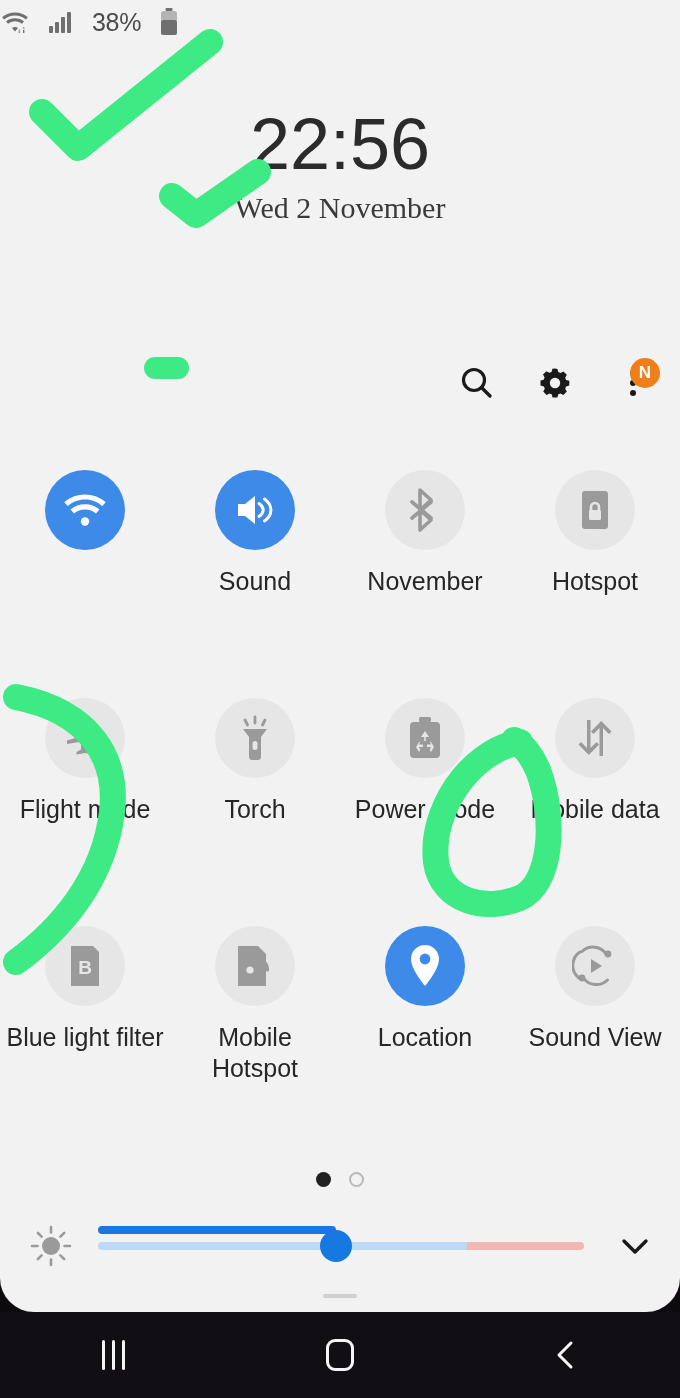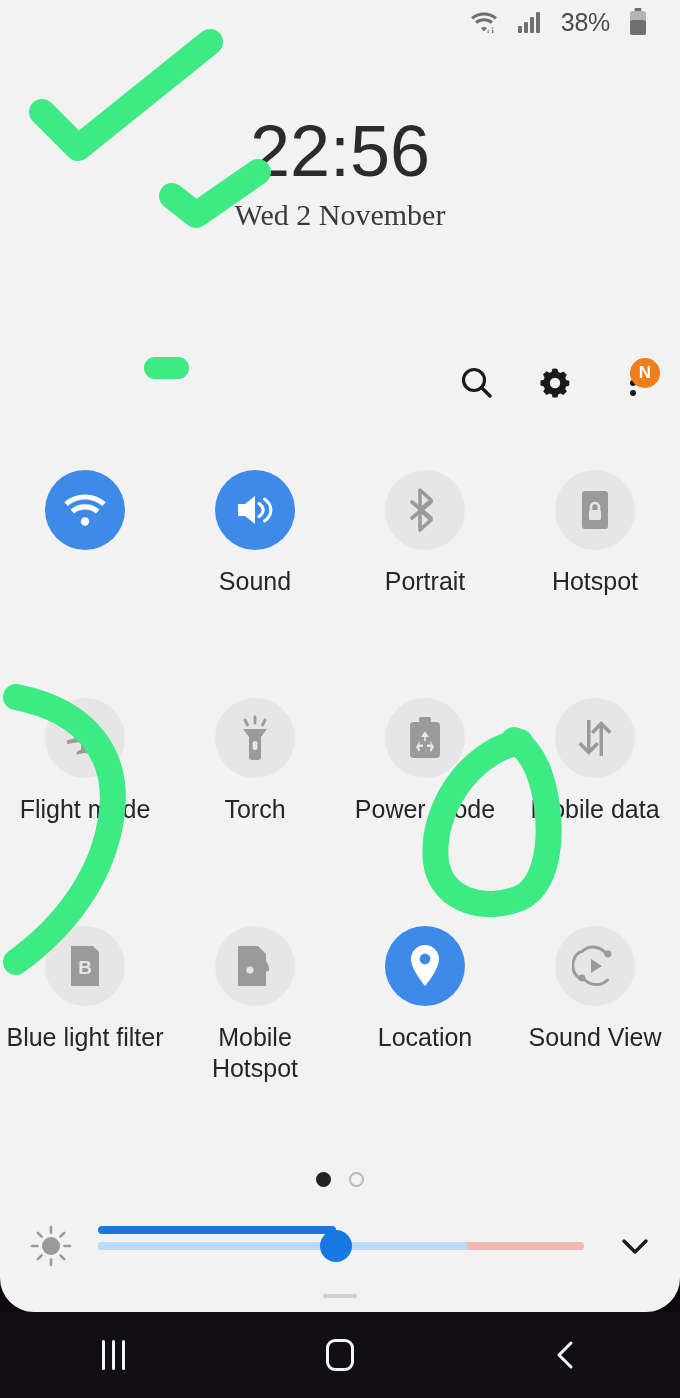--- a/index.html
+++ b/index.html
@@ -33,36 +33,36 @@
   }
 
   
   #statusbar {
     position: absolute;
     top: 0; left: 0;
     width: 680px;
     height: 44px;
     display: flex;
     align-items: center;
-    justify-content: flex-end;
+    justify-content: flex-start;
     padding-right: 32px;
     gap: 18px;
   }
   #statusbar .sb-icon { display: flex; align-items: center; }
   .battery-pct {
     font-size: 25px;
     color: #4c4c4c;
     letter-spacing: -0.3px;
     font-family: "Liberation Sans", sans-serif;
   }
 
   
   #clock-block {
     position: absolute;
-    top: 110px;
+    top: 103px;
     left: 0;
     width: 680px;
     text-align: center;
   }
   #clock-time {
     font-size: 72px;
     color: #2b2b2b;
     font-weight: 300;
     letter-spacing: 0px;
     line-height: 82px;
@@ -328,21 +328,21 @@
       </div>
 
       <div class="tile">
         <div class="tile-circle">
           <svg width="34" height="44" viewBox="0 0 34 44">
             <path d="M12 2l11 10-11 10V2zM12 22l11 10-11 10V22z" fill="none" stroke="#9a9a9a" stroke-width="3.6" stroke-linejoin="round"></path>
             <line x1="4" y1="14" x2="23" y2="30" stroke="#9a9a9a" stroke-width="3.6" stroke-linecap="round"></line>
             <line x1="4" y1="30" x2="23" y2="14" stroke="#9a9a9a" stroke-width="3.6" stroke-linecap="round"></line>
           </svg>
         </div>
-        <div class="tile-label">Portrait</div>
+        <div class="tile-label">November</div>
       </div>
 
       <div class="tile">
         <div class="tile-circle">
           <svg width="34" height="42" viewBox="0 0 34 42">
             <rect x="4" y="2" width="26" height="38" rx="3" fill="#9a9a9a"></rect>
             <path d="M13 22v-4a4 4 0 018 0v4" fill="none" stroke="#e6e6e6" stroke-width="2.6"></path>
             <rect x="11" y="21" width="12" height="10" rx="1.6" fill="#e6e6e6"></rect>
           </svg>
         </div>

